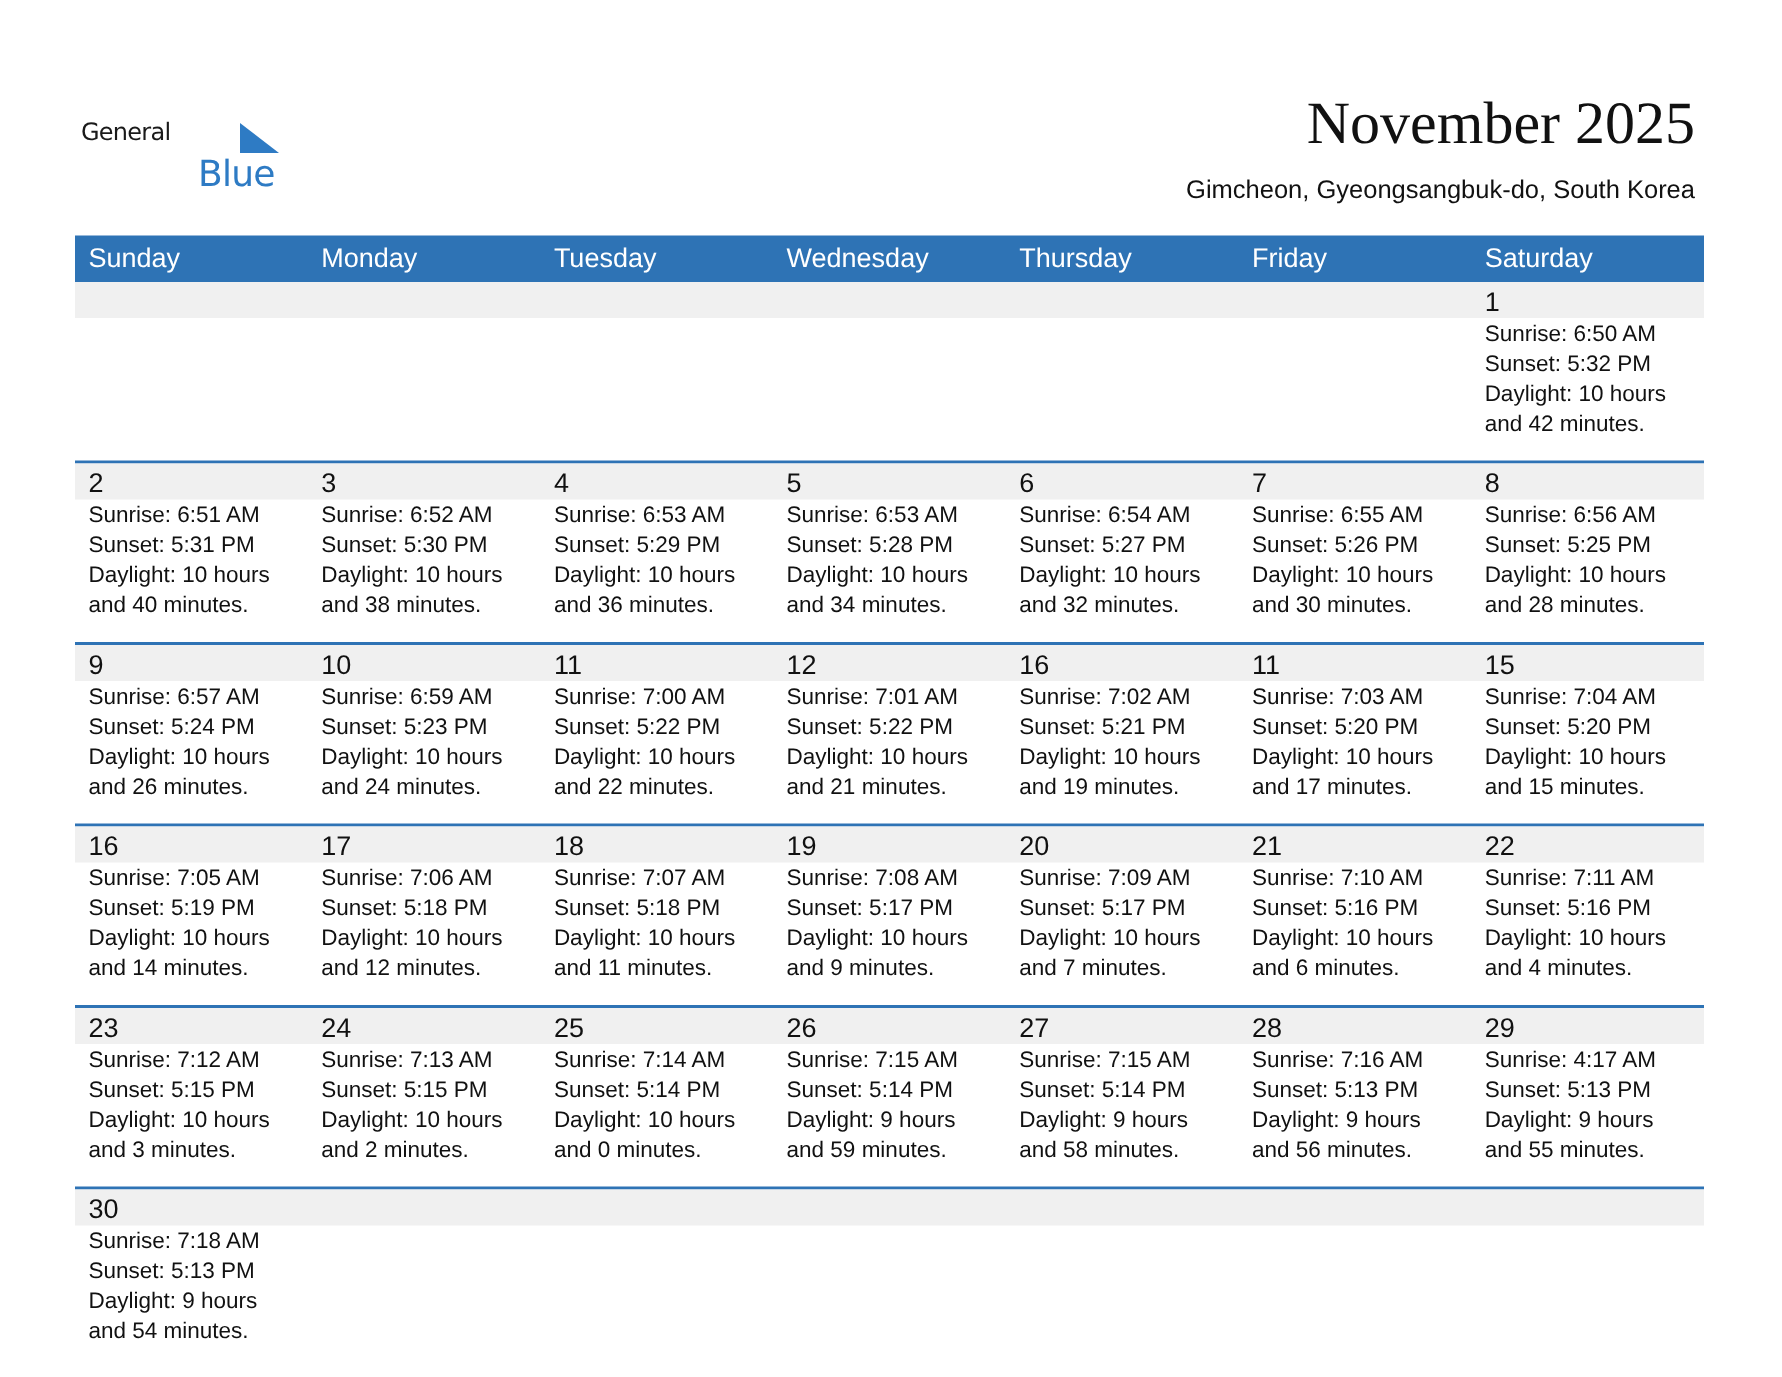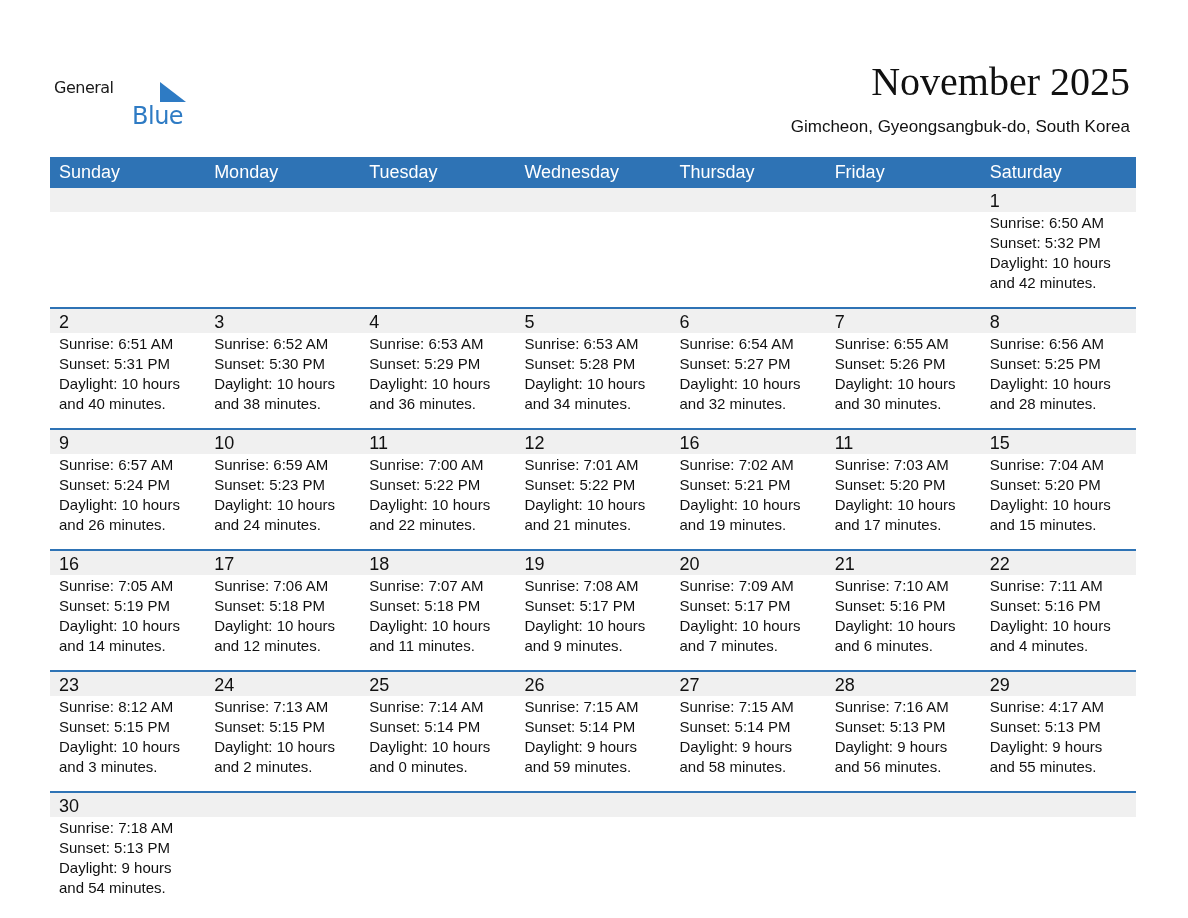--- a/index.html
+++ b/index.html
@@ -246,21 +246,21 @@
           <div>23</div>
           <div>24</div>
           <div>25</div>
           <div>26</div>
           <div>27</div>
           <div>28</div>
           <div>29</div>
         </div>
         <div class="details">
           <div class="cell">
-            <span class="ln">Sunrise: 8:12 AM</span>
+            <span class="ln">Sunrise: 7:12 AM</span>
             <span class="ln">Sunset: 5:15 PM</span>
             <span class="ln">Daylight: 10 hours</span>
             <span class="ln">and 3 minutes.</span>
           </div>
           <div class="cell">
             <span class="ln">Sunrise: 7:13 AM</span>
             <span class="ln">Sunset: 5:15 PM</span>
             <span class="ln">Daylight: 10 hours</span>
             <span class="ln">and 2 minutes.</span>
           </div>

